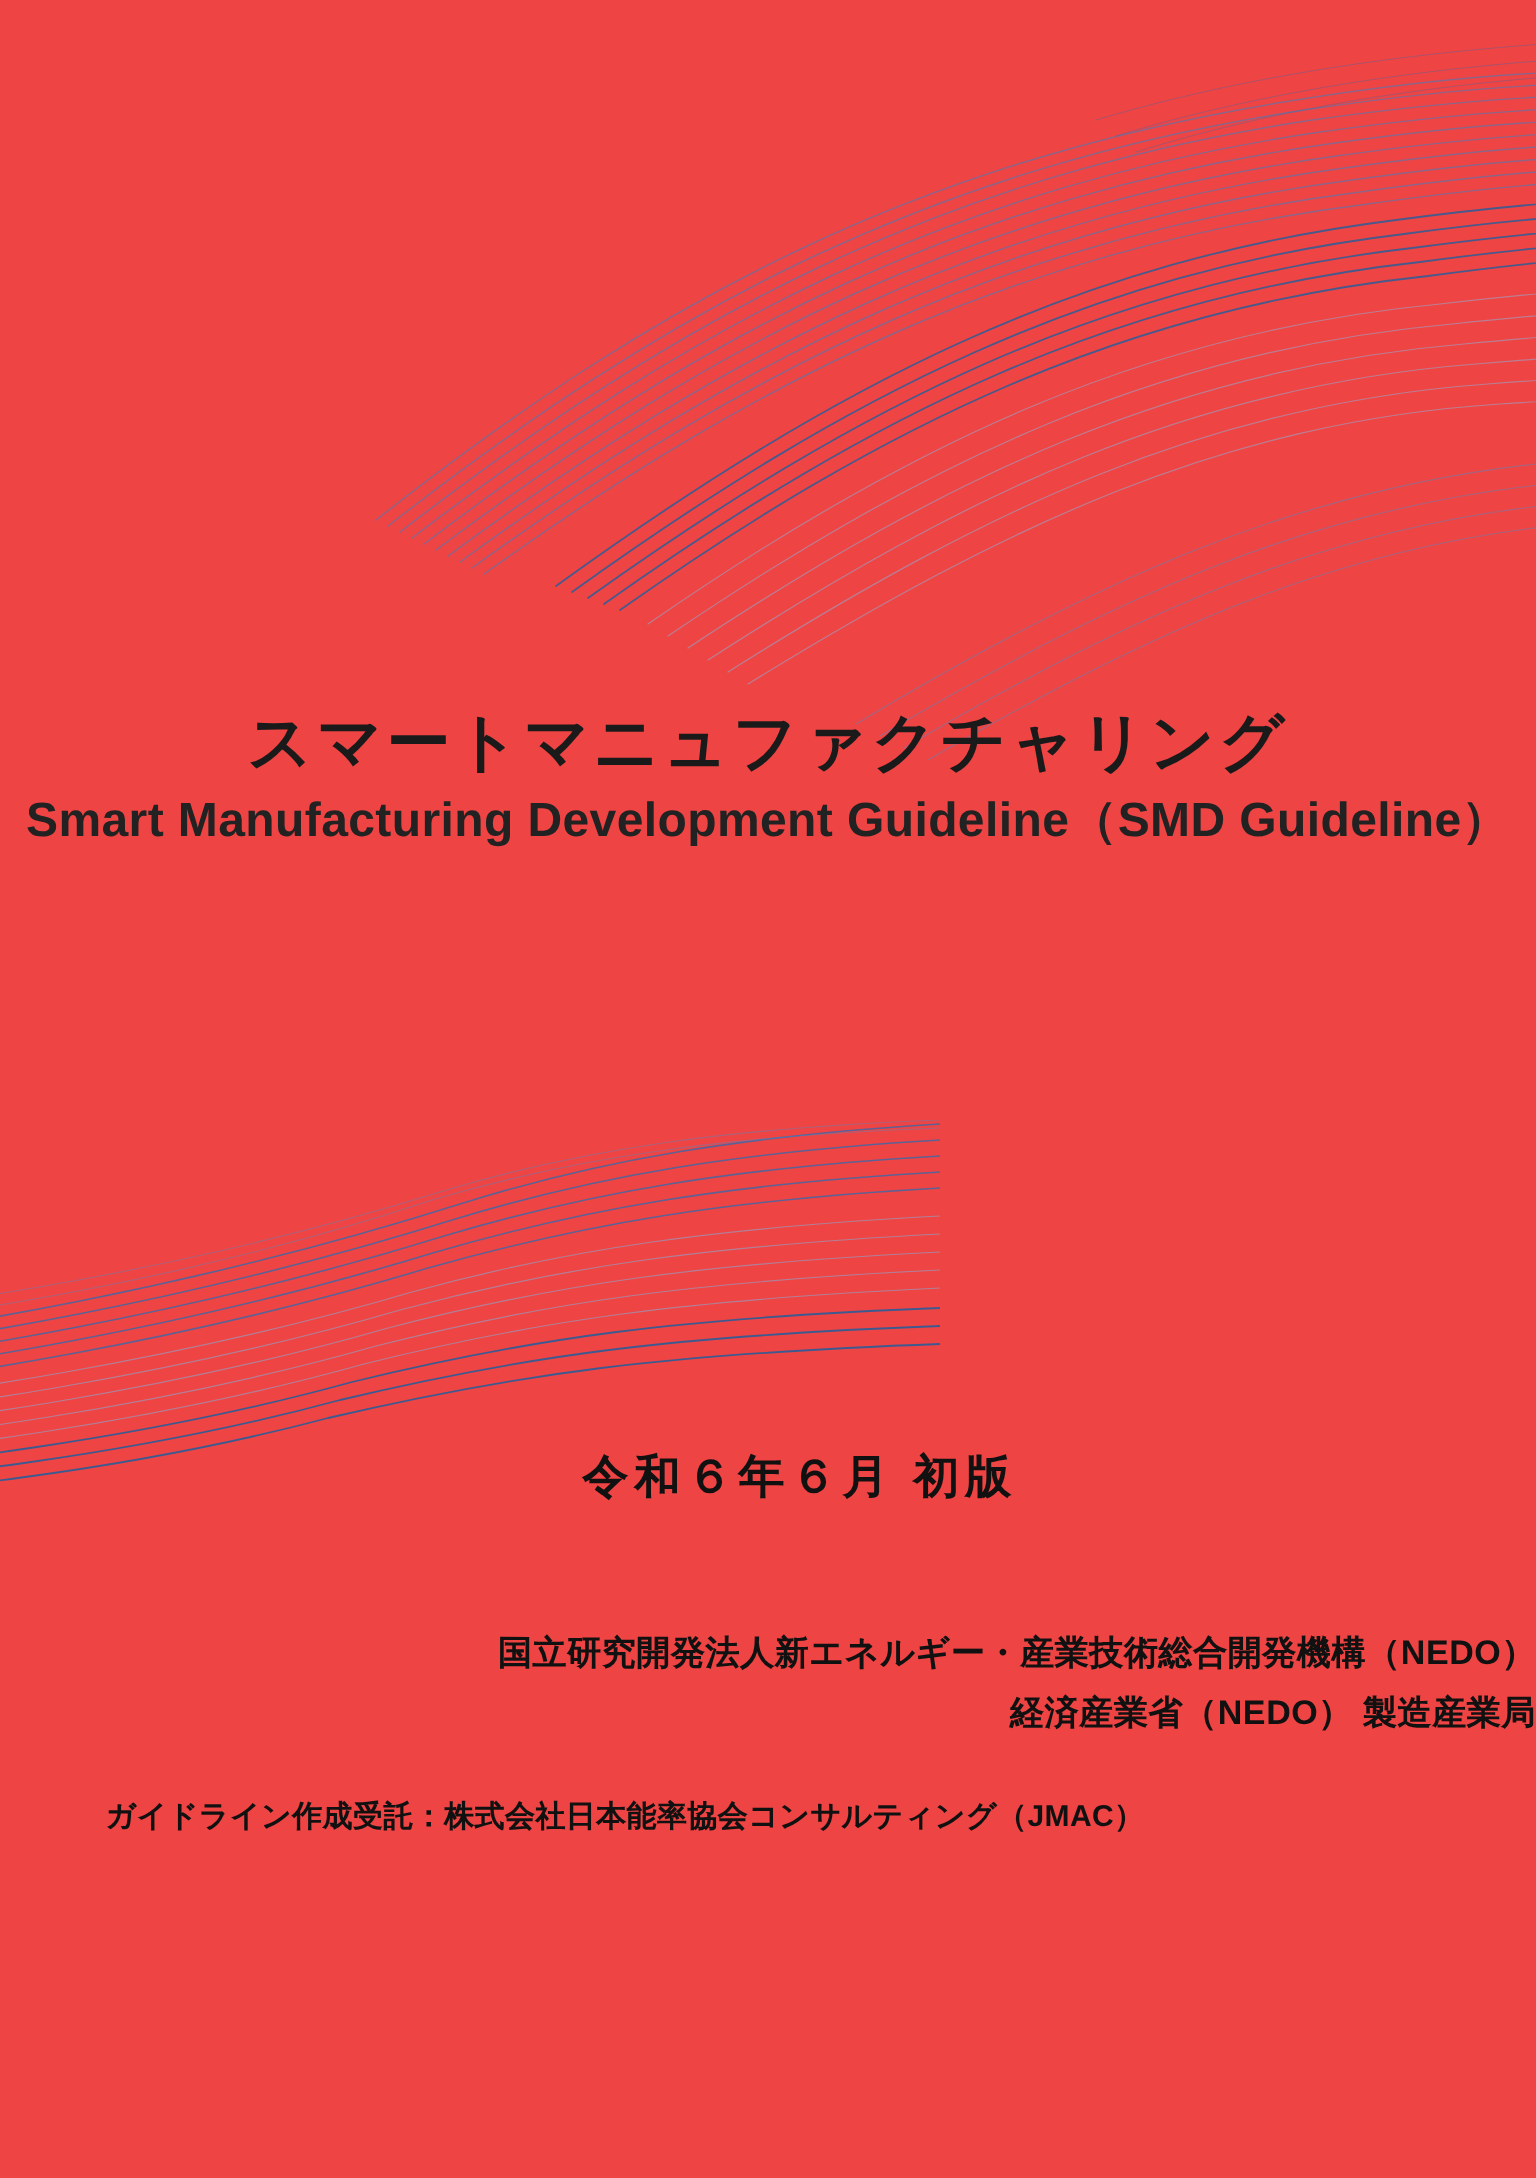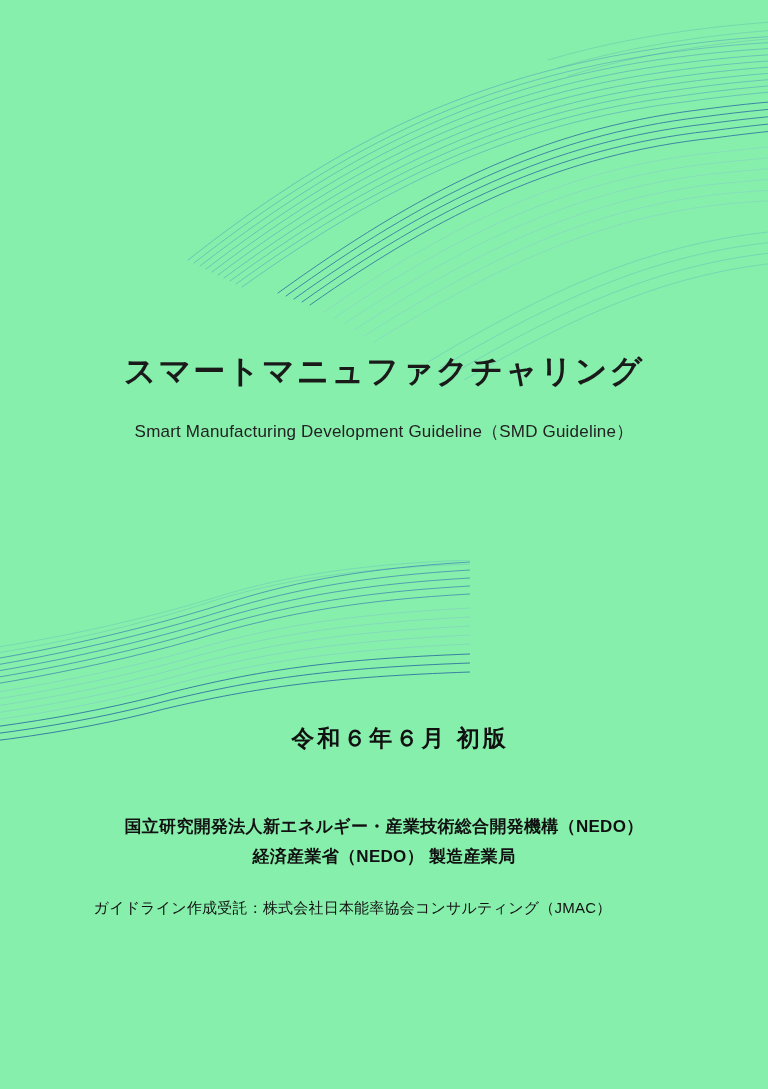--- a/index.html
+++ b/index.html
@@ -7,21 +7,21 @@
     padding: 0;
     background: #ffffff;
   }
   body {
     font-family: "Liberation Sans", sans-serif;
   }
   .page {
     position: relative;
     width: 768px;
     height: 1089px;
-    background: #86efac;
+    background: #ef4444;
     overflow: hidden;
   }
 
   
   .swoosh-top {
     position: absolute;
     top: -40px;
     right: -120px;
     width: 760px;
     height: 420px;
@@ -44,23 +44,22 @@
     text-align: center;
   }
   .title-line {
     font-size: 32px;
     font-weight: 600;
     color: #1a1a1a;
     letter-spacing: 2px;
     line-height: 1.45;
   }
   .subtitle {
-    margin-top: 26px;
-    font-size: 17px;
-    font-weight: 400;
+    font-size: 24px;
+    font-weight: 700;
     color: #222222;
     letter-spacing: 0.2px;
   }
 
   .edition-block {
     position: absolute;
     top: 723px;
     left: 16px;
     width: 768px;
     text-align: center;
@@ -70,40 +69,39 @@
     font-weight: 600;
     color: #111111;
     letter-spacing: 3px;
   }
 
   .org-block {
     position: absolute;
     top: 812px;
     left: 0;
     width: 768px;
-    text-align: center;
+    text-align: right;
   }
   .org-line {
     font-size: 17px;
     font-weight: 600;
     color: #111111;
     line-height: 1.75;
     letter-spacing: 0.3px;
   }
   .commission {
     position: absolute;
     top: 899px;
     left: 0;
     width: 625px;
     text-align: center;
     font-size: 15px;
-    font-weight: 400;
+    font-weight: 700;
     color: #111111;
     letter-spacing: 0.2px;
-    padding-left: 40px;
   }
 </style>
 </head>
 <body>
 
 <div class="page">
 
   <svg class="swoosh-top" viewBox="0 0 760 420" preserveAspectRatio="none" aria-hidden="true">
     <g fill="none" stroke-linecap="round">
       <g stroke="#3c7fc0" stroke-width="0.7" opacity="0.55">

